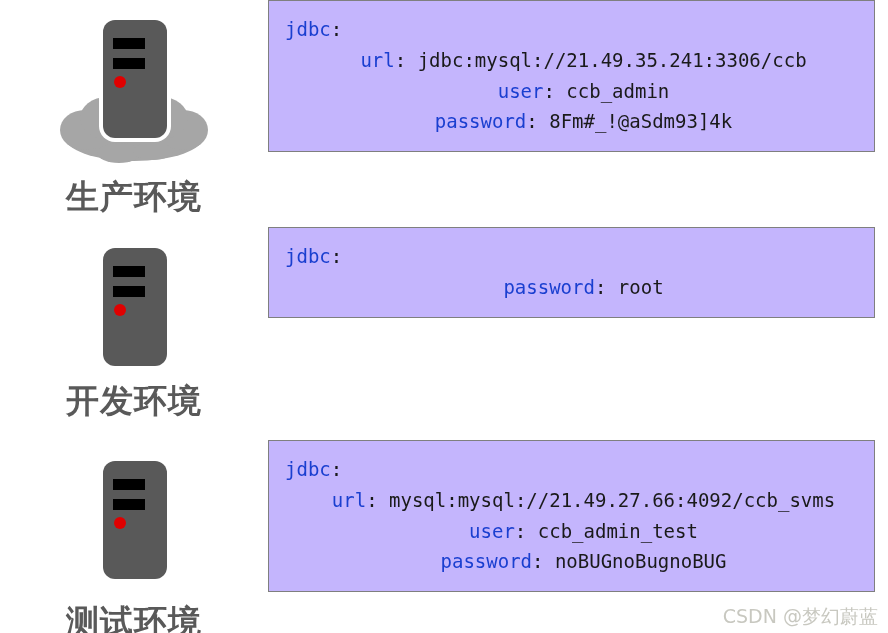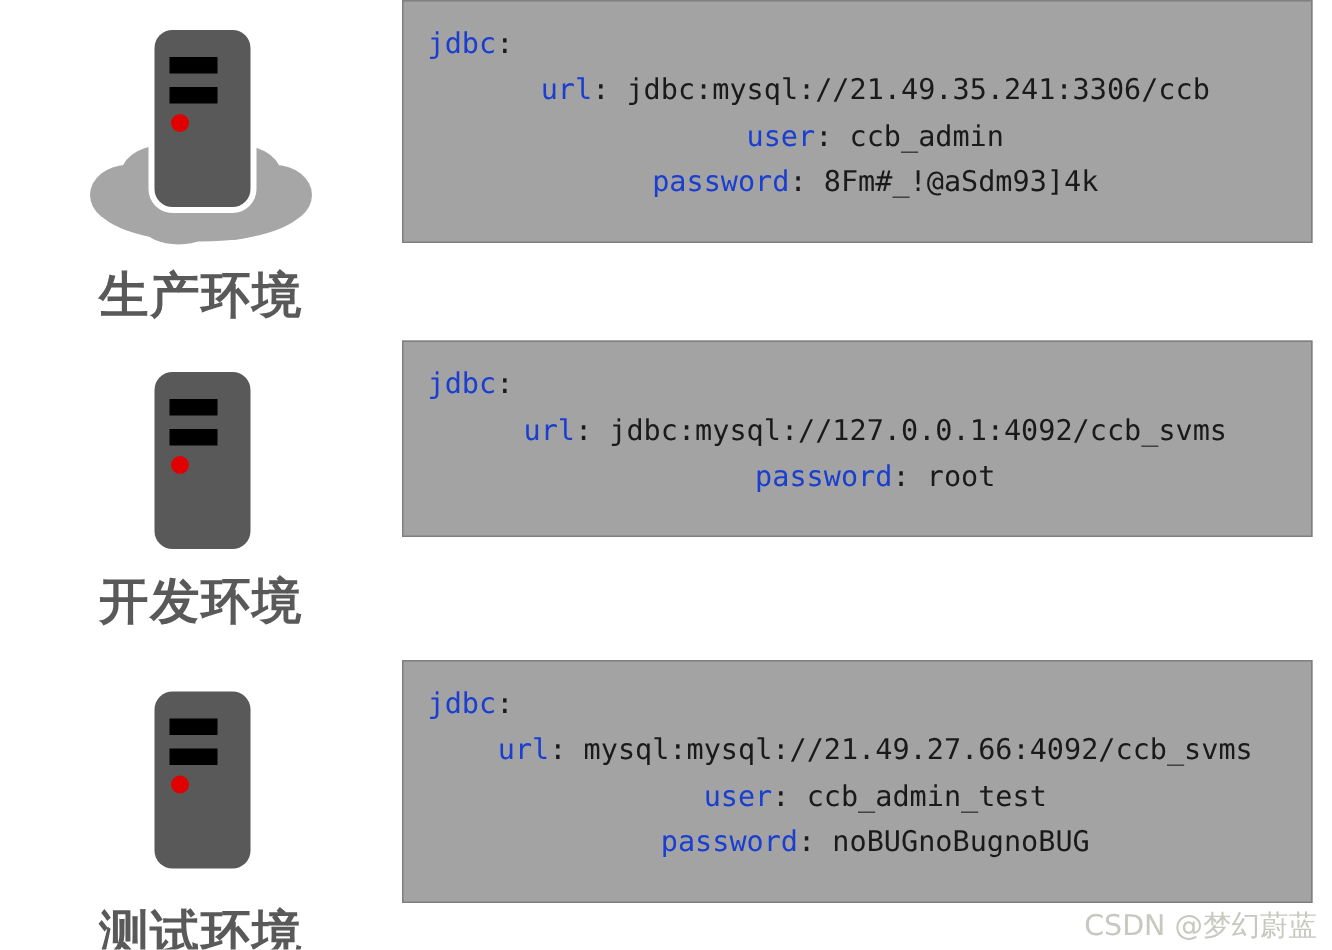--- a/index.html
+++ b/index.html
@@ -65,23 +65,23 @@
   #row-0 .env-label { margin-top: 6px; }
   #row-1 .env-label { margin-top: 6px; }
   #row-2 .env-label { margin-top: 14px; }
 
   
   .code-wrap {
     flex: 1 1 auto;
     padding-right: 13px;
   }
   .code-block {
-    background: #a3a3a3;
+    background: #c4b5fd;
     border: 1px solid #7f7f7f;
-    padding: 13px 16px 24px 16px;
+    padding: 13px 16px 14px 16px;
     box-sizing: border-box;
     font-family: "DejaVu Sans Mono", "Liberation Mono", monospace;
     font-size: 19px;
     line-height: 1.62;
     color: #1a1a1a;
     white-space: nowrap;
     overflow: hidden;
   }
   .code-line { display: block; }
   .code-line.indent { padding-left: 24px; text-align: center; }
@@ -161,23 +161,20 @@
     </div>
     <div class="env-label">开发环境</div>
   </div>
 
   <div class="code-wrap">
     <div class="code-block">
       <span class="code-line">
         <span class="k">jdbc</span><span class="p">:</span>
       </span>
       <span class="code-line indent">
-        <span class="k">url</span><span class="p">: </span><span class="v">jdbc:mysql://127.0.0.1:4092/ccb_svms</span>
-      </span>
-      <span class="code-line indent">
         <span class="k">password</span><span class="p">: </span><span class="v">root</span>
       </span>
     </div>
   </div>
 </div>
 
 <div class="env-row" id="row-2">
   <div class="env-visual">
     <div class="icon-stage">
       <svg class="server-svg" width="170" height="135" viewBox="0 0 170 135">

